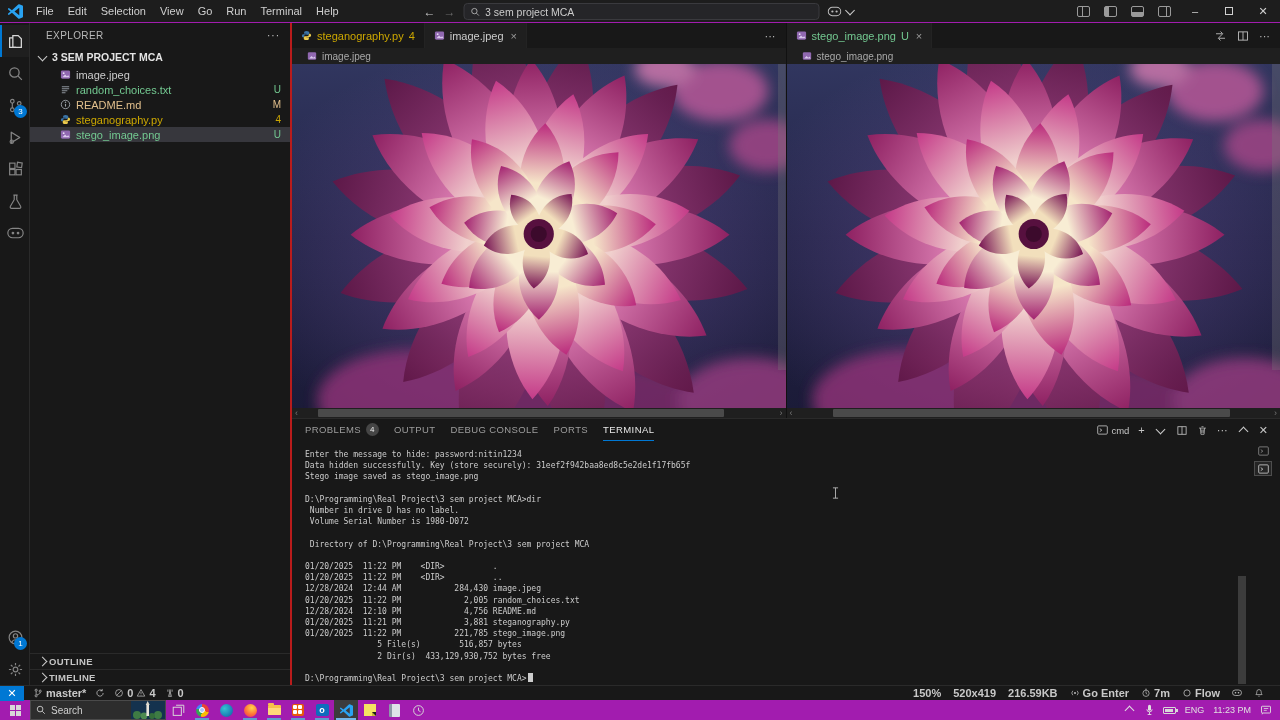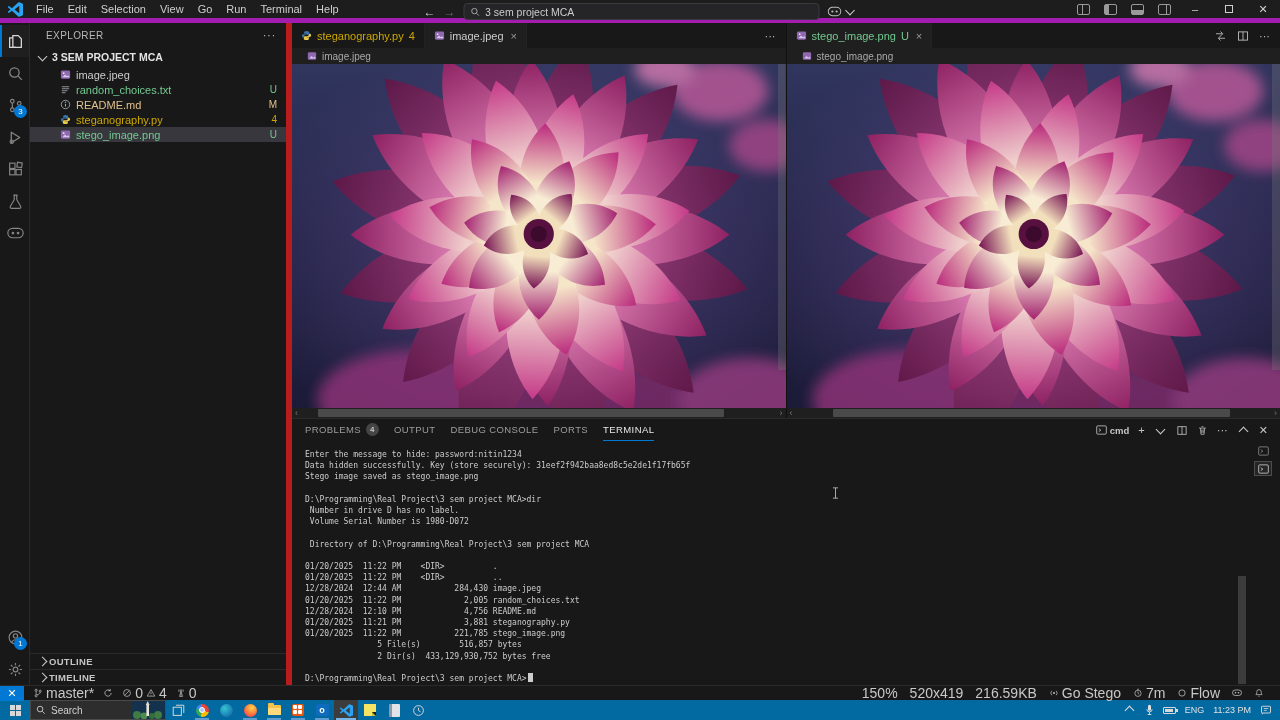--- a/index.html
+++ b/index.html
@@ -1,20 +1,20 @@
 <!DOCTYPE html>
 <html><head>
 <meta charset="utf-8">
 <style>
   * { margin:0; padding:0; box-sizing:border-box; }
   html,body { width:1280px; height:720px; overflow:hidden; }
   body { font-family:"Liberation Sans", sans-serif; background:#1f1f1f; color:#cccccc; font-size:11px; }
 
   
-  .titlebar { height:23px; background:#1d1d1d; border-bottom:5px solid #a21caf; display:flex; align-items:center; position:relative; }
+  .titlebar { height:23px; background:#1d1d1d; border-bottom:1px solid #a21caf; display:flex; align-items:center; position:relative; }
   .vsc-logo { width:15px; height:15px; margin:0 6px 0 8px; flex:0 0 auto; }
   .menu-item { padding:0 7px; font-size:11px; color:#cfcfcf; cursor:default; }
   .tb-center { position:absolute; left:50%; top:0; transform:translateX(-50%); height:23px; display:flex; align-items:center; gap:8px; }
   .nav-arrow { font-size:12px; color:#cccccc; }
   .nav-arrow.dim { color:#6b6b6b; }
   .tb-search { width:356px; height:17px; background:#252528; border:1px solid #3a3a3e; border-radius:4px; display:flex; align-items:center; padding:0 6px; gap:5px; }
   .tb-search input { background:transparent; border:none; outline:none; color:#cccccc; font-size:10.5px; font-family:"Liberation Sans",sans-serif; width:100%; }
   .copilot-chip { display:flex; align-items:center; gap:2px; color:#bbbbbb; }
   .tb-right { margin-left:auto; display:flex; align-items:center; height:100%; }
   .layout-ico { width:13px; height:11px; border:1px solid #9a9a9a; border-radius:2px; margin:0 7px; position:relative; }
@@ -28,21 +28,21 @@
   
   .main { display:flex; height:662px; }
 
   .activitybar { width:30px; background:#181818; border-right:1px solid #2a2a2a; display:flex; flex-direction:column; align-items:stretch; padding-top:2px; }
   .ab-item { height:32px; display:flex; align-items:center; justify-content:center; position:relative; color:#858585; border-left:2px solid transparent; }
   .ab-item.active { color:#d7d7d7; border-left-color:#0078d4; background:#1f1f1f; }
   .ab-item svg { width:17px; height:17px; }
   .ab-badge { position:absolute; right:2px; bottom:3px; min-width:13px; height:13px; border-radius:8px; background:#0078d4; color:#fff; font-size:8px; display:flex; align-items:center; justify-content:center; padding:0 2px; }
   .ab-spacer { flex:1; }
 
-  .sidebar { width:262px; background:#181818; border-right:6px solid #b91c1c; display:flex; flex-direction:column; font-size:11px; }
+  .sidebar { width:262px; background:#181818; border-right:2px solid #b91c1c; display:flex; flex-direction:column; font-size:11px; }
   .sb-header { height:24px; display:flex; align-items:center; padding:0 10px 0 16px; color:#b8b8b8; font-size:10px; letter-spacing:.4px; }
   .sb-header .more { margin-left:auto; letter-spacing:1px; color:#cccccc; }
   .sb-project { height:20px; display:flex; align-items:center; gap:3px; font-weight:bold; font-size:10.5px; color:#e4e4e4; padding-left:6px; }
   .chev { display:inline-block; width:7px; height:7px; border-right:1px solid #cccccc; border-bottom:1px solid #cccccc; transform:rotate(45deg); margin:0 3px 2px 3px; }
   .chev.right { transform:rotate(-45deg); margin-bottom:0; }
   .file-row { height:15px; display:flex; align-items:center; gap:5px; padding-left:30px; padding-right:9px; }
   .file-row.selected { background:#37373d; }
   .file-badge { margin-left:auto; font-size:10px; }
   .c-plain { color:#cccccc; } .c-green { color:#73c991; } .c-orange { color:#e2c08d; } .c-warn { color:#cca700; }
   .fi { width:11px; height:11px; flex:0 0 auto; display:inline-flex; }
@@ -65,40 +65,40 @@
   .hscroll { height:10px; background:#1f1f1f; position:relative; display:flex; align-items:center; justify-content:space-between; padding:0 3px; color:#777; font-size:9px; }
   .hthumb { position:absolute; left:26px; right:62px; top:1px; height:8px; background:#4a4a4a; border-radius:1px; }
 
   
   .panel { height:267px; background:#181818; border-top:1px solid #2a2a2a; position:relative; }
   .panel-header { height:22px; display:flex; align-items:center; padding-left:13px; }
   .p-tab { height:100%; display:flex; align-items:center; gap:5px; margin-right:15px; font-size:9.5px; letter-spacing:.4px; color:#9d9d9d; border-bottom:1px solid transparent; }
   .p-tab.active { color:#e7e7e7; border-bottom-color:#0078d4; }
   .p-badge { background:#454545; color:#eee; width:13px; height:13px; border-radius:50%; font-size:8px; display:flex; align-items:center; justify-content:center; }
   .panel-actions { margin-left:auto; display:flex; align-items:center; gap:9px; padding-right:12px; color:#c5c5c5; font-size:11px; }
-  .shell-chip { display:flex; align-items:center; gap:3px; font-size:9.5px;font-weight:bold; }
+  .shell-chip { display:flex; align-items:center; gap:3px; font-size:9.5px; }
   .term-out { position:absolute; left:13px; top:30px; right:46px; bottom:2px; font-family:"DejaVu Sans Mono", monospace; font-size:8px; line-height:11.2px; color:#cccccc; overflow:hidden; }
   .t-line { white-space:pre; min-height:11.2px; }
   .t-cursor { display:inline-block; width:5px; height:9px; background:#cccccc; vertical-align:-1px; margin-left:1px; }
   .term-side { position:absolute; right:0; top:24px; width:34px; display:flex; flex-direction:column; align-items:center; gap:3px; }
   .term-inst { width:18px; height:15px; display:flex; align-items:center; justify-content:center; color:#8a8a8a; }
   .term-inst.selected { border:1px solid #4d4d4d; background:#252525; color:#cccccc; }
   .panel-vscroll { position:absolute; right:34px; top:157px; width:8px; height:108px; background:rgba(121,121,121,.38); }
   .ibeam { position:absolute; left:540px; top:68px; width:7px; height:12px; color:#bfbfbf; }
 
   
-  .statusbar { height:15px; background:#181818; border-top:1px solid #2a2a2a; display:flex; align-items:center; font-size:14px; color:#c8c8c8; }
+  .statusbar { height:15px; background:#181818; border-top:1px solid #2a2a2a; display:flex; align-items:center; font-size:11px; color:#c8c8c8;font-weight:bold; }
   .remote-ind { width:24px; height:15px; background:#0078d4; display:flex; align-items:center; justify-content:center; }
   .sb-item { display:flex; align-items:center; gap:3px; margin-left:9px; }
   .sb-right { margin-left:auto; display:flex; align-items:center; gap:12px; padding-right:16px; }
   .sb-right .sb-item { margin-left:0; }
   .statusbar svg { width:10px; height:10px; }
 
   
-  .taskbar { height:20px; background:#0369a1; display:flex; align-items:center;justify-content:center; }
+  .taskbar { height:20px; background:#a21caf; display:flex; align-items:center;justify-content:center; }
   .tk-start { width:30px; height:20px; display:flex; align-items:center; justify-content:center; }
   .win-logo { display:grid; grid-template-columns:5px 5px; grid-template-rows:5px 5px; gap:1px; }
   .win-logo i { background:#d8d8d8; }
   .tk-search { width:136px; height:20px; background:#2d2d2d; border:1px solid #4a4a4a; display:flex; align-items:center; gap:5px; padding:0 5px; position:relative; }
   .tk-search input { background:transparent; border:none; outline:none; width:70px; color:#cfcfcf; font-size:10px; font-family:"Liberation Sans",sans-serif; }
   .tk-search input::placeholder { color:#cfcfcf; }
   .tk-search .deco { position:absolute; right:0; top:0; height:18px; }
   .tk-app { width:24px; height:20px; display:flex; align-items:center; justify-content:center; position:relative; }
   .tk-app.running::after { content:""; position:absolute; bottom:0; left:5px; right:5px; height:2px; background:#5f9ccf; }
   .tk-app.active-app { background:#3c3c3c; }
@@ -771,21 +771,21 @@
         <span>520x419</span>
       </div>
     <div class="sb-item">
         <span>216.59KB</span>
       </div>
     <div class="sb-item">
       <svg viewBox="0 0 16 16">
           <circle cx="8" cy="8" r="1.5" fill="#c8c8c8"></circle>
           <path d="M4.5 4.5a5 5 0 0 0 0 7 M11.5 4.5a5 5 0 0 1 0 7" fill="none" stroke="#c8c8c8" stroke-width="1.1"></path>
         </svg>
-      <span>Go Stego</span>
+      <span>Go Enter</span>
     </div>
     <div class="sb-item">
       <svg viewBox="0 0 16 16">
           <circle cx="8" cy="8.5" r="5" fill="none" stroke="#c8c8c8" stroke-width="1.1"></circle>
           <path d="M8 5.5v3l2 1.5 M6.5 2h3" fill="none" stroke="#c8c8c8" stroke-width="1.1"></path>
         </svg>
       <span>7m</span>
     </div>
     <div class="sb-item">
       <svg viewBox="0 0 16 16">

